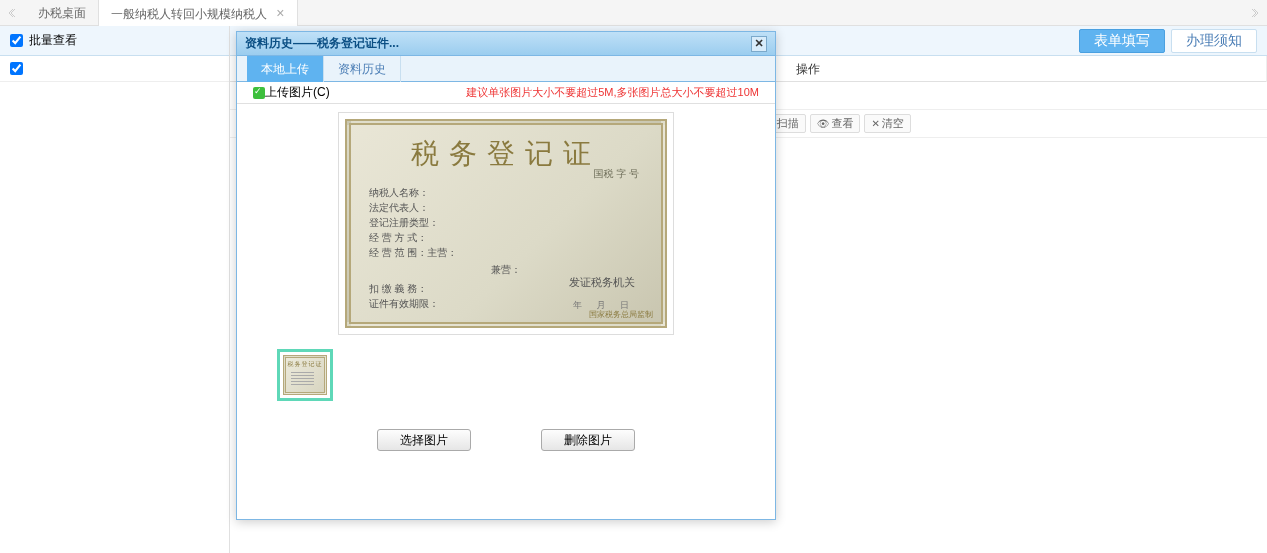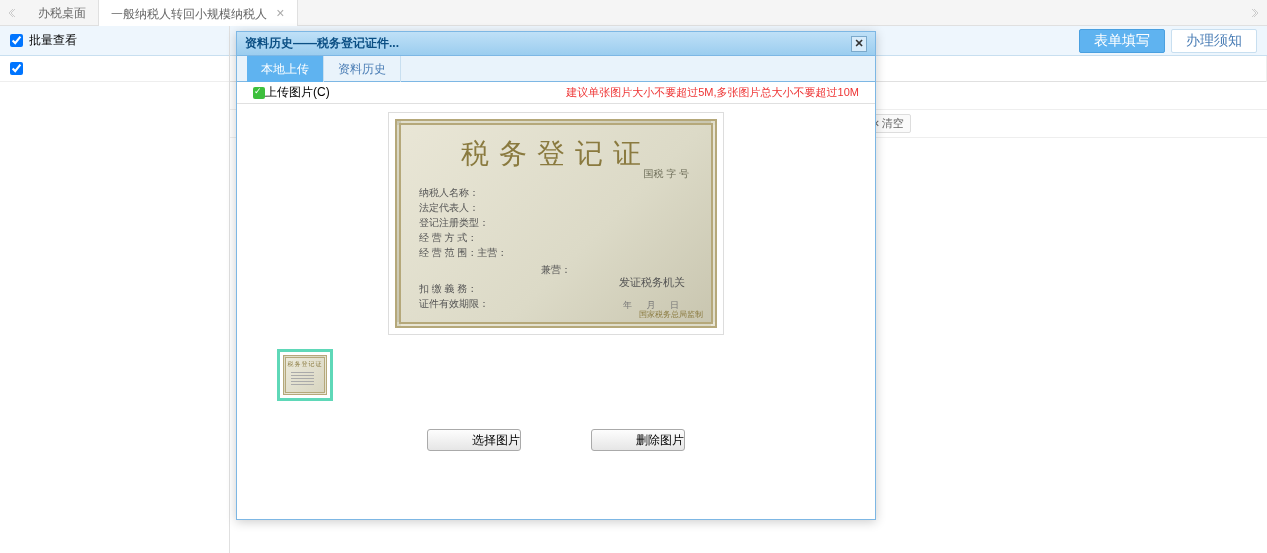--- a/index.html
+++ b/index.html
@@ -29,21 +29,21 @@
     .th-status { width: 120px; }
     .th-ops { flex: 1; }
     .row-body { height: 28px; display: flex; align-items: center; border-bottom: 1px solid #eee; }
     .td-status { width: 120px; padding-left: 10px; }
     .link-red { color: #e33; cursor: pointer; }
     .td-ops { flex: 1; display: flex; justify-content: center; gap: 4px; }
     .op-btn { border: 1px solid #ddd; background: #fafafa; padding: 1px 6px; border-radius: 2px; color: #666; font-size: 11px; cursor: pointer; display: inline-flex; align-items: center; gap: 2px;}
     .op-ico { font-size: 10px; }
     
     
-    .modal { position: absolute; left: 236px; top: 31px; width: 640px; height: 489px; background: #fff; border: 1px solid #7db7e4; box-shadow: 0 2px 10px rgba(0,0,0,.2); display: flex; flex-direction: column; }
+    .modal { position: absolute; left: 236px; top: 31px; width: 540px; height: 489px; background: #fff; border: 1px solid #7db7e4; box-shadow: 0 2px 10px rgba(0,0,0,.2); display: flex; flex-direction: column; }
     .modal-title { height: 24px; background: linear-gradient(#bfe0f7,#9bcdef); color: #0b4f84; font-weight: bold; padding: 0 8px; display: flex; align-items: center; border-bottom: 1px solid #7db7e4; }
     .modal-close { margin-left: auto; width: 16px; height: 16px; border: 1px solid #7ba9cb; background: #d8ecfb; display: flex; justify-content: center; align-items: center; color: #333; cursor: pointer; font-size: 11px; }
     .modal-tabs { height: 26px; background: #e9f3fb; border-bottom: 1px solid #7db7e4; display: flex; padding-left: 10px; }
     .mtab { padding: 0 14px; height: 26px; line-height: 26px; color: #4a7db5; cursor: pointer; border-right: 1px solid #c8dff0; }
     .mtab.active { background: #5fb3f0; color: #fff; }
     
     .upload-bar { height: 22px; border-bottom: 1px solid #e0e0e0; display: flex; align-items: center; padding: 0 16px; gap: 0; justify-content: space-between; }
     .chk-green { width: 12px; height: 12px; background: #3dbf3d; border-radius: 2px; position: relative; }
     .chk-green::after { content: "✓"; color: #fff; font-size: 9px; position: absolute; left: 1px; top: -1px; }
     .warn-text { margin-left: auto; color: #e33; font-size: 11px; }
@@ -61,21 +61,21 @@
     .cert-bottom { position: absolute; right: 8px; bottom: 2px; font-size: 8px; color: #8a7a3f; }
     
     .thumb-row { align-self: flex-start; margin-left: 40px; }
     .thumb { width: 56px; height: 52px; border: 3px solid #5fd8b8; background: #fff; padding: 3px; cursor: pointer; }
     .thumb-inner { width: 100%; height: 100%; border: 3px double #b5a87a; background: linear-gradient(135deg,#eceadb,#d8d5c1); position: relative; }
     .thumb-title { font-size: 6px; text-align: center; color: #8a7a3f; padding-top: 2px; letter-spacing: 1px;}
     .thumb-lines { position: absolute; left: 5px; top: 14px; width: 60%; display: flex; flex-direction: column; gap: 2px;}
     .tl { height: 1px; background: #aaa;}
     
     .btn-row { display: flex; gap: 70px; margin-top: 14px;}
-    .m-btn { width: 94px; height: 22px; border: 1px solid #aaa; background: linear-gradient(#fdfdfd,#e6e6e6); border-radius: 3px; font-size: 12px; cursor: pointer; text-align: right; }
+    .m-btn { width: 94px; height: 22px; border: 1px solid #aaa; background: linear-gradient(#fdfdfd,#e6e6e6); border-radius: 3px; font-size: 12px; cursor: pointer; }
     
     svg.chevron { width: 10px; height: 10px; }
   </style>
 </head>
 <body>
 
 <div class="top-bar">
   <div class="nav-left">
     <svg class="chevron" viewBox="0 0 10 10">
         <path d="M7 1 L3 5 L7 9" stroke="#ccc" fill="none" stroke-width="1"></path>

